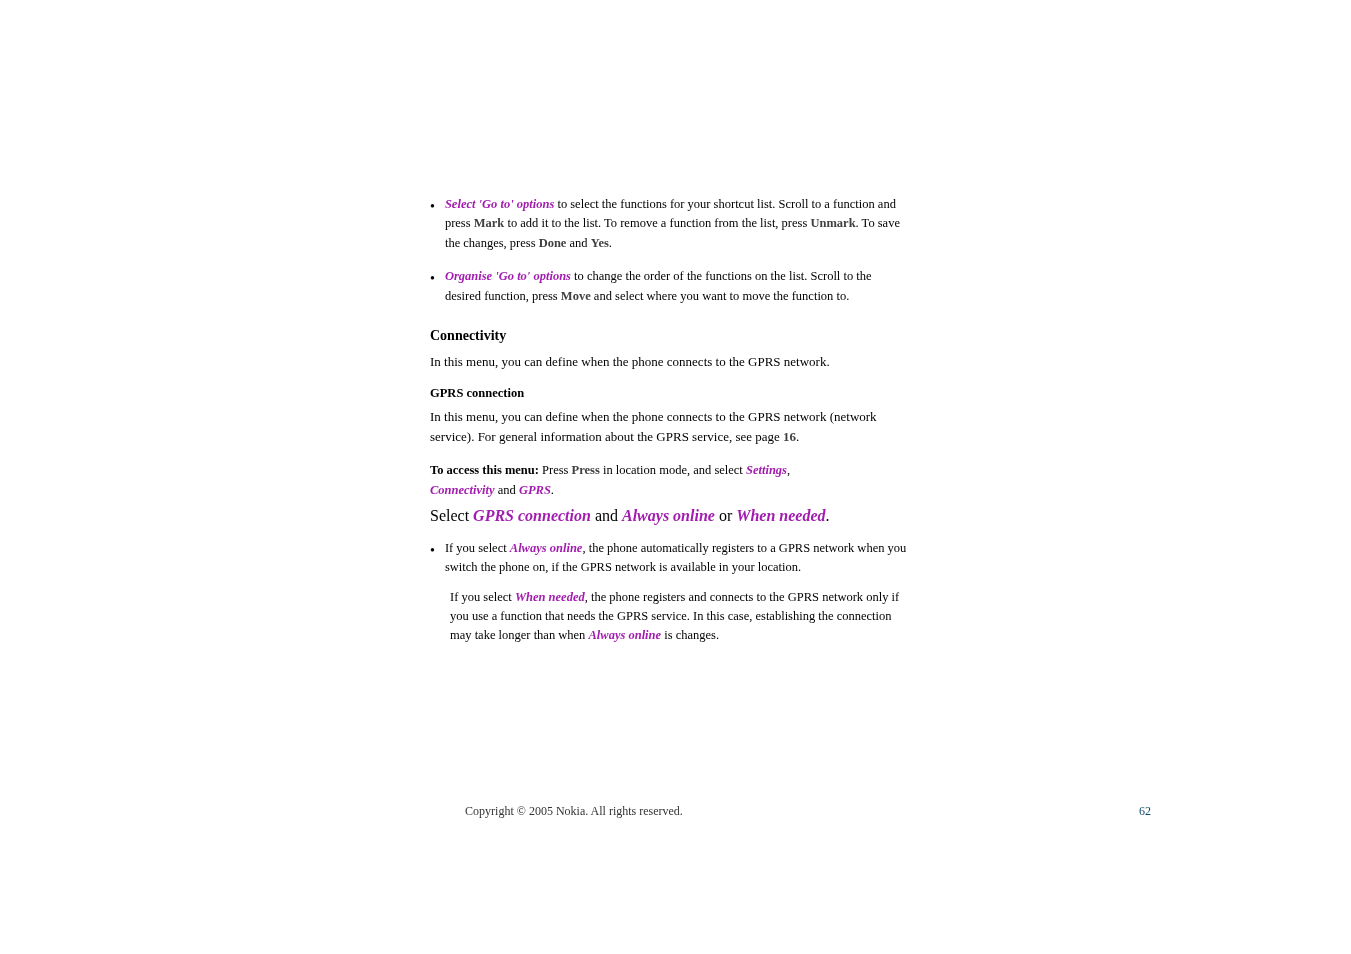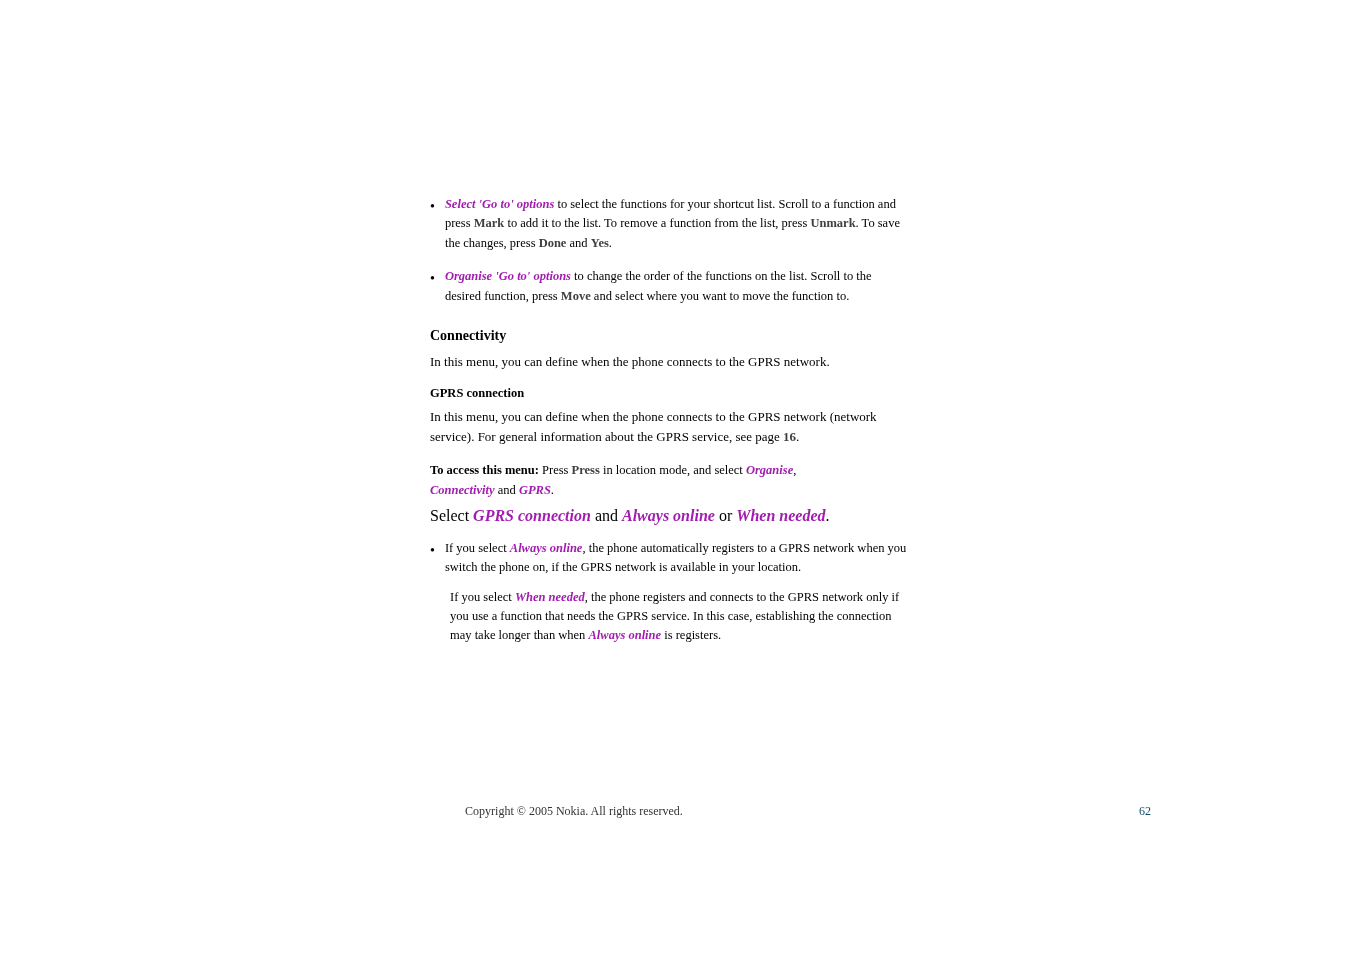--- a/index.html
+++ b/index.html
@@ -138,39 +138,39 @@
   <div>
     <div class="section-heading">Connectivity</div>
     <p class="section-intro">In this menu, you can define when the phone connects to the GPRS network.</p>
 
     <div class="subsection-heading">GPRS connection</div>
     <p class="section-intro">
       <span>In this menu, you can define when the phone connects to the GPRS network (network service). For general information about the GPRS service, see page </span><span class="green-bold">16</span><span>.</span>
     </p>
 
     <p class="access-line">
-      <strong>To access this menu:</strong><span> Press </span><span class="green-bold">Press</span><span> in location mode, and select </span><span class="green-italic">Organise</span><span>,</span><br>
+      <strong>To access this menu:</strong><span> Press </span><span class="green-bold">Press</span><span> in location mode, and select </span><span class="green-italic">Settings</span><span>,</span><br>
       <span class="green-italic">Connectivity</span><span> and </span><span class="green-italic">GPRS</span><span>.</span>
     </p>
 
     <p class="select-line">
       <span>Select </span><span class="green-italic">GPRS connection</span><span> and </span><span class="green-italic">Always online</span><span> or </span><span class="green-italic">When needed</span><span>.</span>
     </p>
 
     <ul class="sub-bullet-list">
       <li>
         <span class="bullet-dot">•</span>
         <span>
           <span>If you select </span><span class="green-italic">Always online</span><span>, the phone automatically registers to a GPRS network when you switch the phone on, if the GPRS network is available in your location.</span>
         </span>
       </li>
     </ul>
 
     <p class="sub-para">
-      <span>If you select </span><span class="green-italic">When needed</span><span>, the phone registers and connects to the GPRS network only if you use a function that needs the GPRS service. In this case, establishing the connection may take longer than when </span><span class="green-italic">Always online</span><span> is registers.</span>
+      <span>If you select </span><span class="green-italic">When needed</span><span>, the phone registers and connects to the GPRS network only if you use a function that needs the GPRS service. In this case, establishing the connection may take longer than when </span><span class="green-italic">Always online</span><span> is changes.</span>
     </p>
   </div>
 </div>
 
 <div class="footer">
   <span>Copyright © 2005 Nokia. All rights reserved.</span>
 </div>
 <div class="footer-page-num">62</div>
 
 </body></html>

